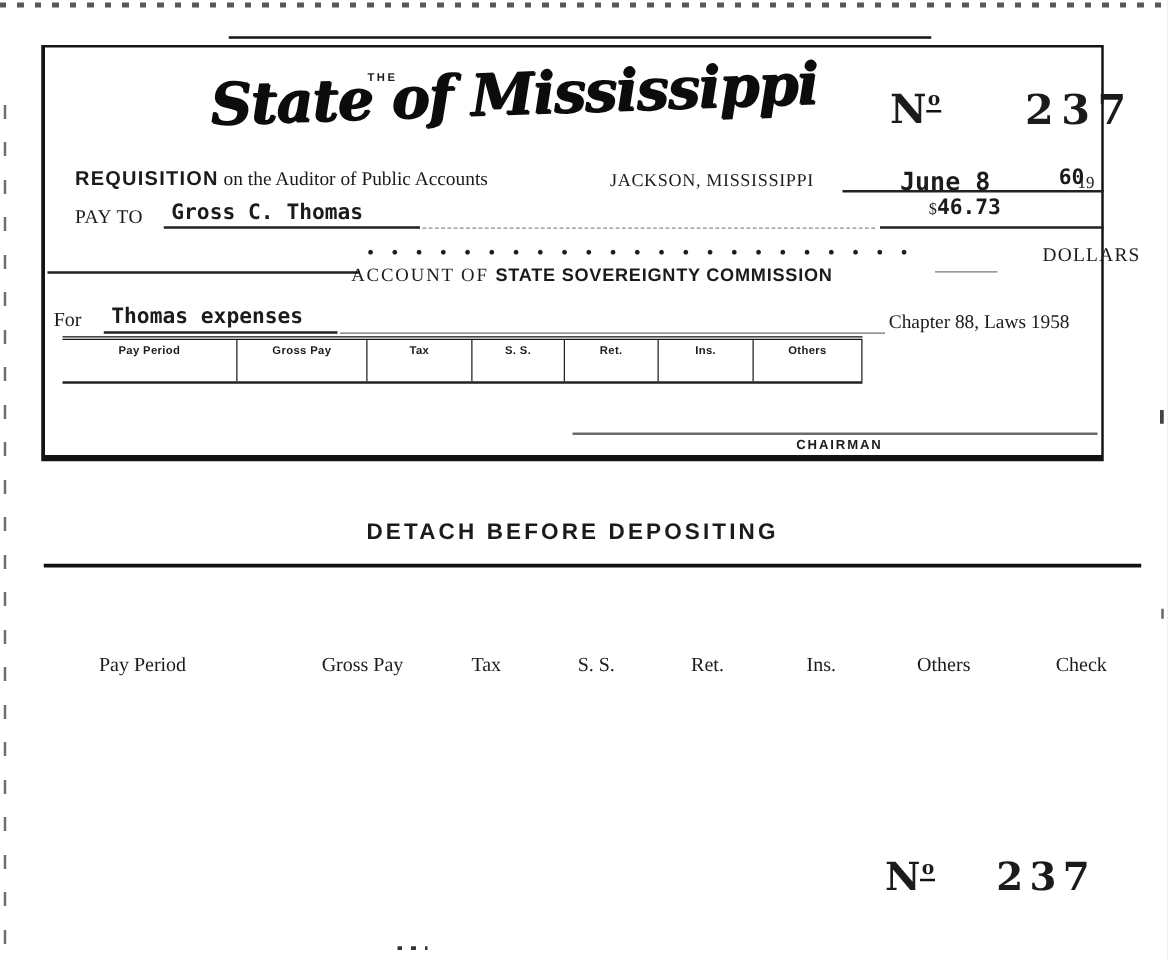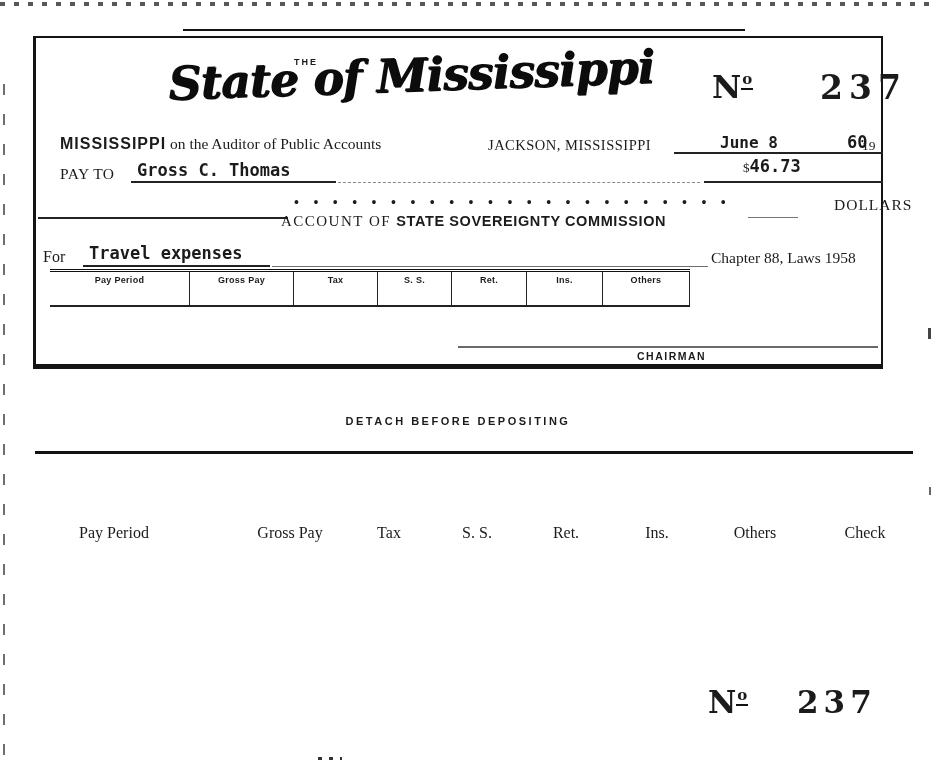--- a/index.html
+++ b/index.html
@@ -37,21 +37,21 @@
              font-weight:bold;font-size:32px;}
   .no-symbol .sup{font-size:15px;vertical-align:14px;border-bottom:2px solid #111;padding:0 1px;}
   .no-value{position:absolute;left:784px;top:30px;font-family:"DejaVu Serif", serif;
             font-weight:bold;font-size:33px;letter-spacing:6px;}
 
   .req-line{position:absolute;left:24px;top:97px;font-size:15.5px;white-space:nowrap;}
   .req-line .b{font-family:"Liberation Sans", sans-serif;font-weight:bold;font-size:16px;letter-spacing:1px;}
   .city{position:absolute;left:452px;top:99px;font-size:14.5px;letter-spacing:.5px;}
   .date-rule{position:absolute;left:638px;top:114px;width:209px;border-bottom:2px solid #222;}
   .mono{font-family:"DejaVu Sans Mono", monospace;font-weight:bold;}
-  .date-written{position:absolute;left:684px;top:95px;font-size:16px;}
+  .date-written{position:absolute;left:684px;top:95px;font-size:20px;}
   .year-prefix{position:absolute;left:786px;top:100px;font-size:13.5px;margin-left:40px;}
   .year-written{position:absolute;left:811px;top:94px;font-size:17px;}
 
   .payto-label{position:absolute;left:24px;top:127px;font-size:15.5px;letter-spacing:.5px;}
   .payee{position:absolute;left:101px;top:122px;font-size:17px;}
   .payee-rule-dark{position:absolute;left:95px;top:143px;width:205px;border-bottom:2px solid #222;}
   .payee-rule-light{position:absolute;left:302px;top:144px;width:362px;border-bottom:1px dashed #8a8a8a;}
   .amount{position:absolute;left:707px;top:118px;font-size:17px;}
   .amount .cur{font-family:"Liberation Serif", serif;font-weight:normal;font-size:13px;}
   .amount-rule{position:absolute;left:668px;top:143px;width:179px;border-bottom:2px solid #222;}
@@ -80,21 +80,21 @@
                   font-weight:bold;font-size:9px;text-align:center;padding-top:3px;
                   letter-spacing:.3px;box-sizing:border-box;}
   .c0{width:140px}.c1{width:104px}.c2{width:84px}.c3{width:74px}.c4{width:75px}.c5{width:76px}.c6{width:87px}
 
   .chairman-rule{position:absolute;left:422px;top:308px;width:420px;border-bottom:2px solid #6a6a6a;}
   .chairman-label{position:absolute;left:601px;top:312px;font-family:"Liberation Sans", sans-serif;
                   font-weight:bold;font-size:10.5px;letter-spacing:1.5px;}
 
   
   .detach{position:absolute;top:415px;left:0;width:916px;text-align:center;
-          font-family:"Liberation Sans", sans-serif;font-weight:bold;font-size:11px;letter-spacing:2.5px;}
+          font-family:"Liberation Sans", sans-serif;font-weight:bold;font-size:18px;letter-spacing:2.5px;}
   .divider{position:absolute;top:451px;left:35px;width:878px;height:3px;background:#111;}
   .stub-header{position:absolute;top:524px;transform:translateX(-50%);font-size:16px;white-space:nowrap;}
   .sh0{left:114px}.sh1{left:290px}.sh2{left:389px}.sh3{left:477px}
   .sh4{left:566px}.sh5{left:657px}.sh6{left:755px}.sh7{left:865px}
 
   .stub-no-symbol{position:absolute;left:708px;top:684px;font-family:"DejaVu Serif", serif;
                   font-weight:bold;font-size:31px;}
   .stub-no-symbol .sup{font-size:15px;vertical-align:13px;border-bottom:2px solid #111;padding:0 1px;}
   .stub-no-value{position:absolute;left:797px;top:684px;font-family:"DejaVu Serif", serif;
                  font-weight:bold;font-size:31px;letter-spacing:5px;}
@@ -113,21 +113,21 @@
   <div class="banner-rule"></div>
 
   <div class="check">
 
     <div class="the-label">THE</div>
     <div class="state-title">State of Mississippi</div>
 
     <div class="no-symbol"><span>N</span><span class="sup">o</span></div>
     <div class="no-value">237</div>
 
-    <div class="req-line"><span class="b">MISSISSIPPI</span><span> on the Auditor of Public Accounts</span></div>
+    <div class="req-line"><span class="b">REQUISITION</span><span> on the Auditor of Public Accounts</span></div>
     <div class="city">JACKSON, MISSISSIPPI</div>
     <div class="date-rule"></div>
     <div class="date-written mono">June 8</div>
     <div class="year-prefix">19</div>
     <div class="year-written mono">60</div>
 
     <div class="payto-label">PAY TO</div>
     <div class="payee mono">Gross C. Thomas</div>
     <div class="payee-rule-dark"></div>
     <div class="payee-rule-light"></div>
@@ -135,21 +135,21 @@
     <div class="amount-rule"></div>
 
     <div class="words-rule"></div>
     <div class="dots">•••••••••••••••••••••••</div>
     <div class="dollars-rule"></div>
     <div class="dollars-label">DOLLARS</div>
 
     <div class="account-line"><span class="pre">ACCOUNT OF </span><span class="name">STATE SOVEREIGNTY COMMISSION</span></div>
 
     <div class="for-label">For</div>
-    <div class="purpose mono">Travel expenses</div>
+    <div class="purpose mono">Thomas expenses</div>
     <div class="purpose-rule-dark"></div>
     <div class="purpose-rule-light"></div>
     <div class="law">Chapter 88, Laws 1958</div>
 
     <div class="paytable">
       <div class="cell c0">Pay Period</div>
       <div class="cell c1">Gross Pay</div>
       <div class="cell c2">Tax</div>
       <div class="cell c3">S. S.</div>
       <div class="cell c4">Ret.</div>

